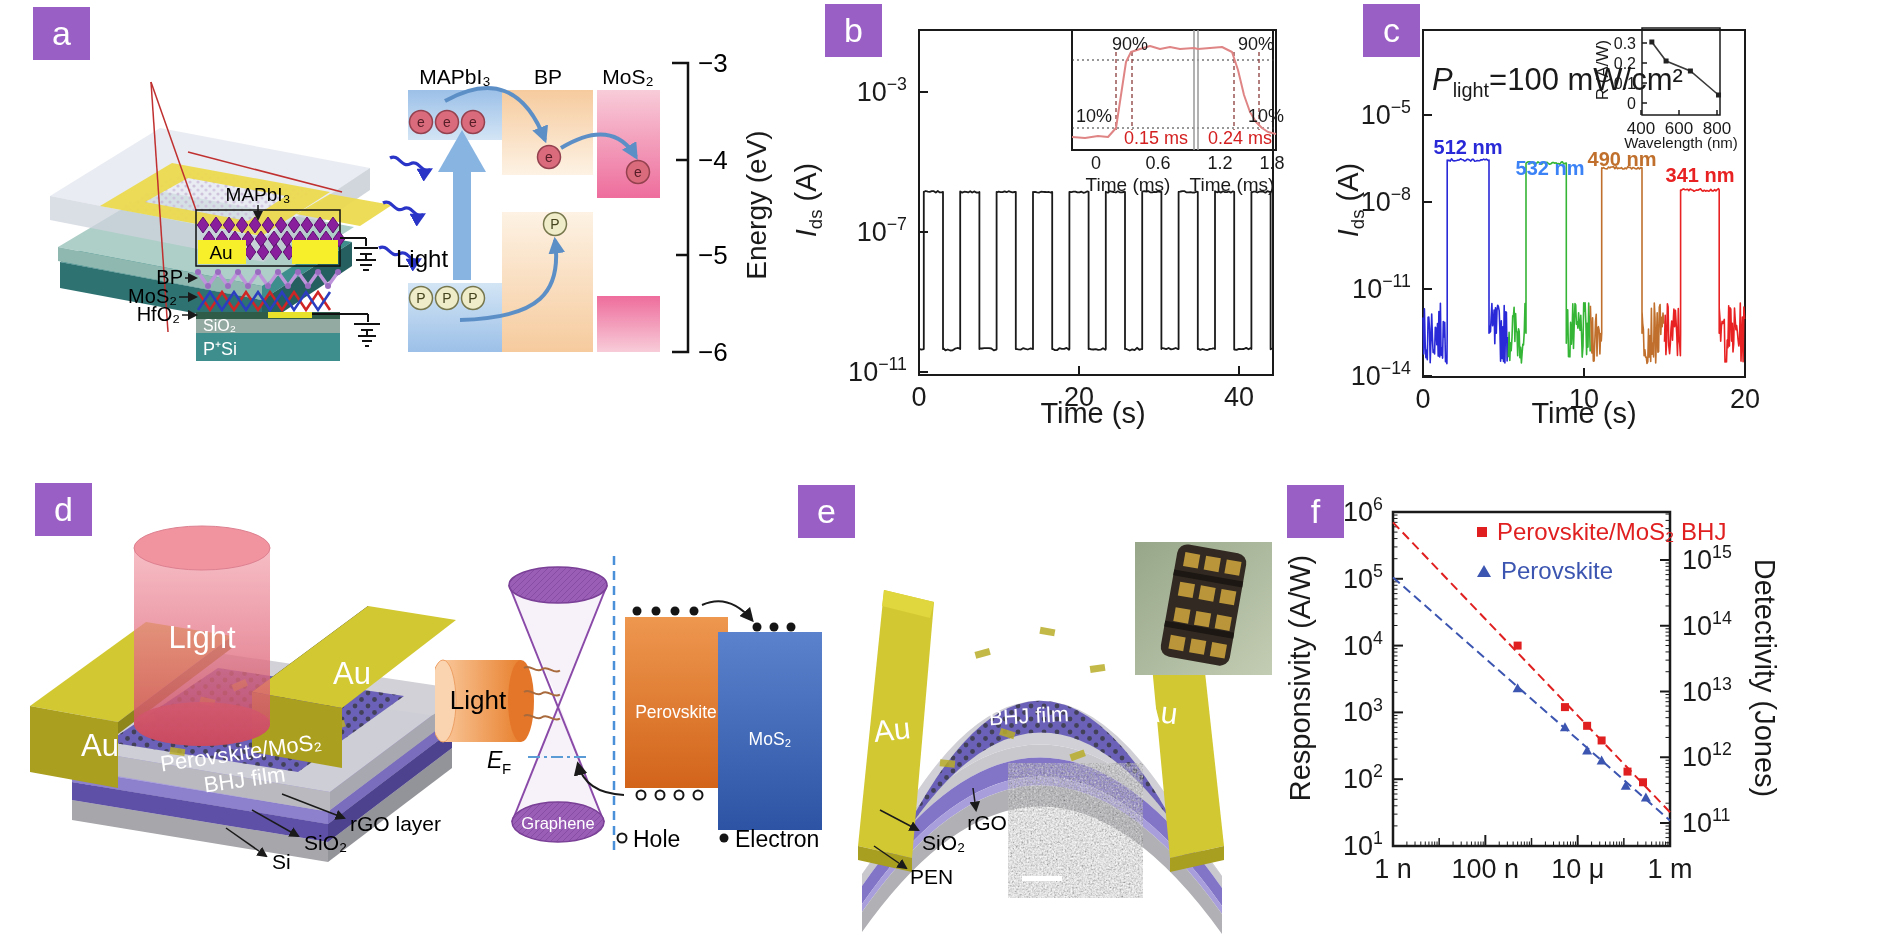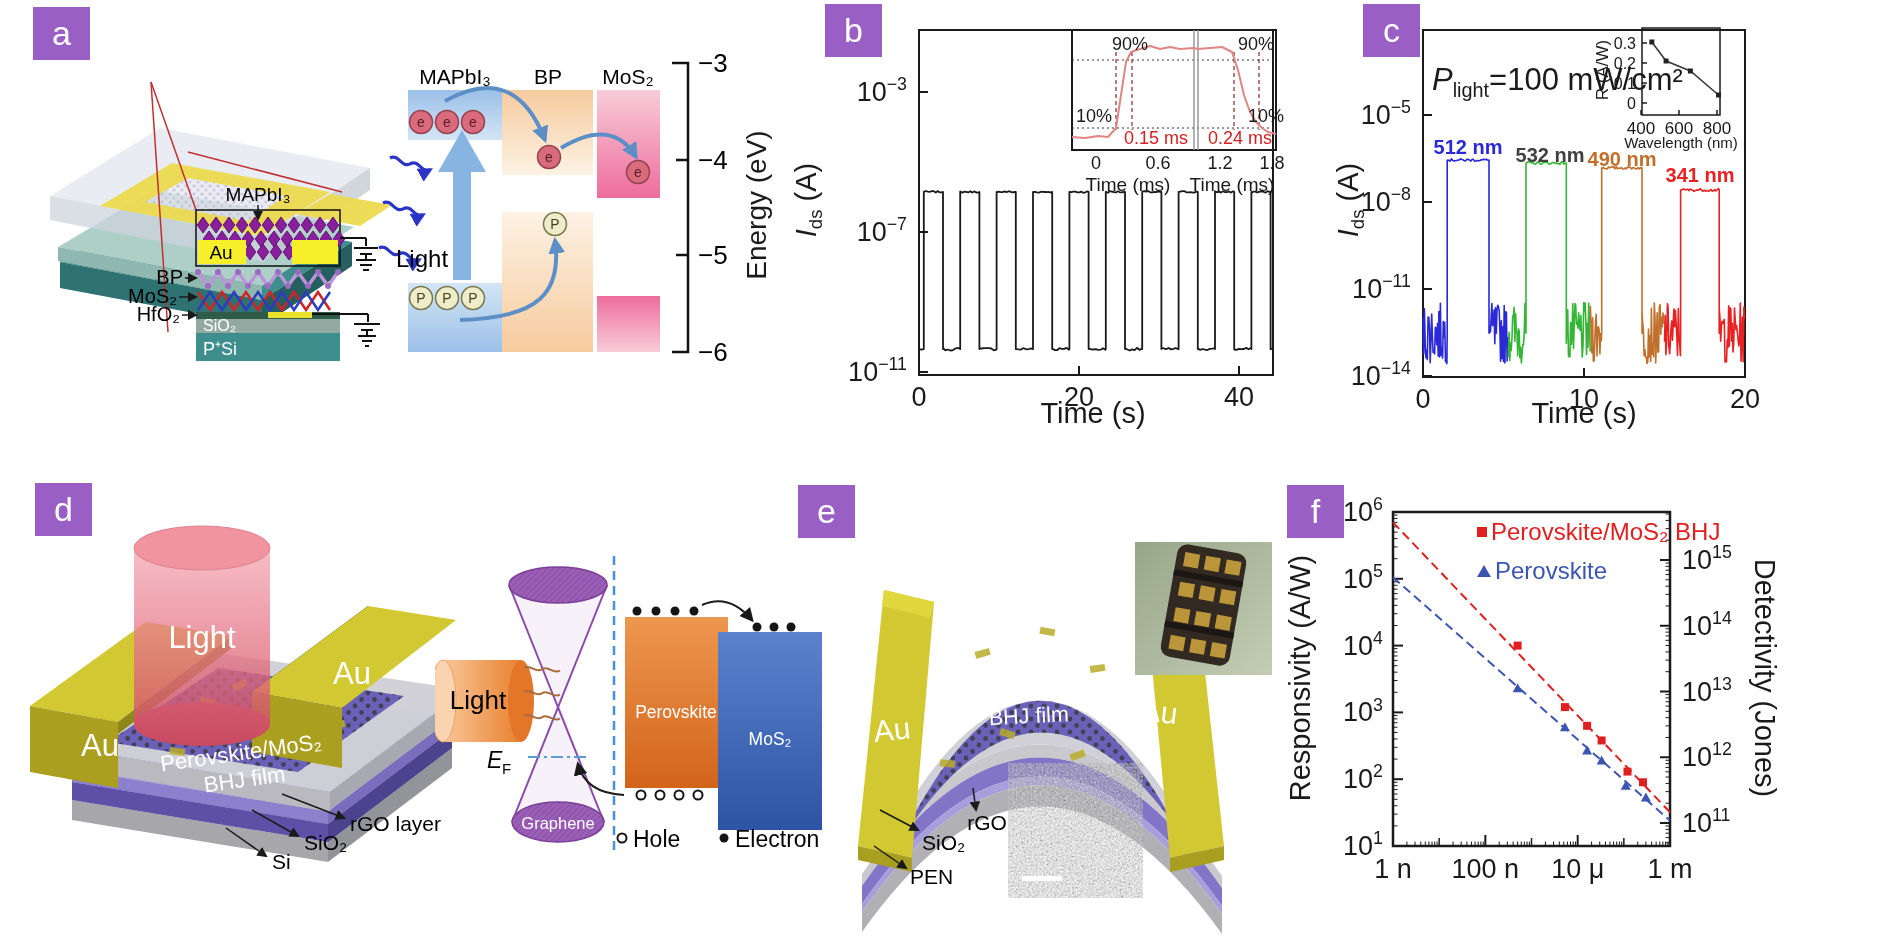--- a/index.html
+++ b/index.html
@@ -10,21 +10,21 @@
   .plabel{position:absolute;width:57px;height:53px;background:#9a5fc4;color:#fff;
           font-size:34px;display:flex;align-items:center;justify-content:center;}
   .ctr{transform:translate(-50%,-50%);white-space:nowrap;}
   .rotccw{transform:translate(-50%,-50%) rotate(-90deg);white-space:nowrap;}
   .rotcw{transform:translate(-50%,-50%) rotate(90deg);white-space:nowrap;}
   .ax-title{font-size:29px;}
   .ax-title i{font-style:italic;}
   sub{font-size:64%;line-height:0;}
   .annot{font-size:31px;}
   .wl{font-size:20px;font-weight:bold;}
-  .leg-row{position:absolute;display:flex;align-items:center;gap:4px;font-size:24px;white-space:nowrap;}
+  .leg-row{position:absolute;display:flex;align-items:center;gap:10px;font-size:24px;white-space:nowrap;}
   .mk-sq{width:10px;height:10px;background:#e02020;display:inline-block;}
   .mk-tri{width:0;height:0;border-left:7px solid transparent;border-right:7px solid transparent;
           border-bottom:12px solid #3b55b0;display:inline-block;}
   .small-ax{font-size:15px;}
 </style>
 </head>
 <body>
 
 <div class="stage">
 
@@ -752,21 +752,21 @@
 <div class="abs rotccw ax-title" style="left:757px;top:205px;font-size:28px">Energy (eV)</div>
 
 <div class="abs rotccw ax-title" style="left:806px;top:200px"><i>I</i><sub>ds</sub><span> (A)</span></div>
 <div class="abs ctr ax-title" style="left:1093px;top:413px">Time (s)</div>
 
 <div class="abs rotccw ax-title" style="left:1348px;top:200px"><i>I</i><sub>ds</sub><span> (A)</span></div>
 <div class="abs ctr ax-title" style="left:1584px;top:413px">Time (s)</div>
 <div class="abs annot" style="left:1432px;top:62px"><i>P</i><sub>light</sub><span>=100 mW/cm²</span></div>
 
 <div class="abs ctr wl" style="left:1468px;top:147px;color:#2929d8">512 nm</div>
-<div class="abs ctr wl" style="left:1550px;top:155px;color:#404040">532 nm</div>
+<div class="abs ctr wl" style="left:1550px;top:168px;color:#3b82f6">532 nm</div>
 <div class="abs ctr wl" style="left:1622px;top:159px;color:#c0702c">490 nm</div>
 <div class="abs ctr wl" style="left:1700px;top:175px;color:#e82222">341 nm</div>
 
 <div class="abs rotccw small-ax" style="left:1603px;top:70px;font-size:17px">R (A/W)</div>
 <div class="abs ctr small-ax" style="left:1681px;top:142px">Wavelength (nm)</div>
 
 <div class="abs rotccw ax-title" style="left:1300px;top:678px">Responsivity (A/W)</div>
 <div class="abs rotcw ax-title" style="left:1764px;top:678px">Detectivity (Jones)</div>
 
 <div class="leg-row" style="left:1477px;top:518px;color:#e02020">

